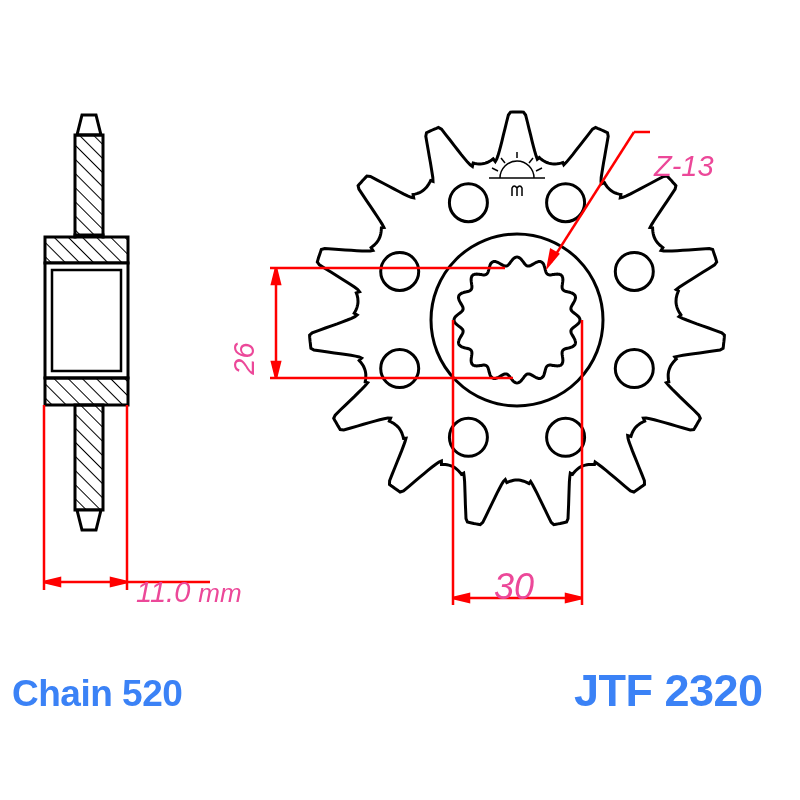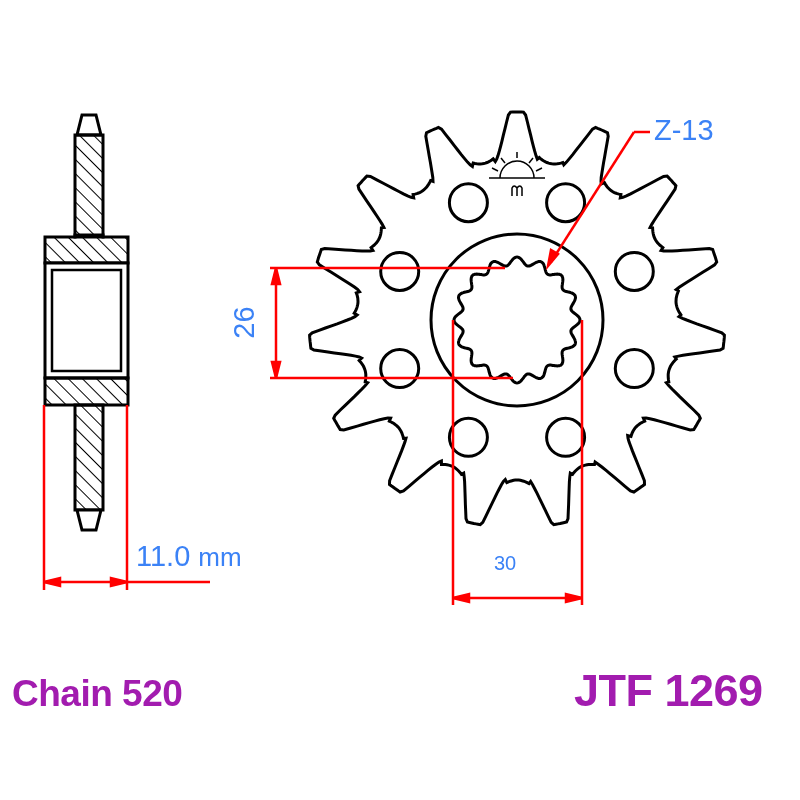--- a/index.html
+++ b/index.html
@@ -1,20 +1,20 @@
 <!DOCTYPE html>
 <html><head>
 <meta charset="utf-8">
 <style>
   html,body{margin:0;padding:0;background:#fff;}
   body{width:800px;height:800px;position:relative;overflow:hidden;font-family:"Liberation Sans",sans-serif;}
   svg{position:absolute;left:0;top:0;}
   .lbl{position:absolute;font-family:"Liberation Sans",sans-serif;}
-  .red{color:#3b82f6;}
-  .black-bold{color:#a21caf;font-weight:bold;letter-spacing:-0.5px;}
+  .red{color:#ec4899;font-style:italic;margin-top:36px;}
+  .black-bold{color:#3b82f6;font-weight:bold;letter-spacing:-0.5px;}
 </style>
 </head>
 <body>
 
 <svg width="800" height="800" viewBox="0 0 800 800">
   <defs>
     <pattern id="hatch" width="10" height="10" patternUnits="userSpaceOnUse" patternTransform="rotate(-45)">
       <line x1="0" y1="0" x2="0" y2="10" stroke="#000" stroke-width="2"></line>
     </pattern>
   </defs>
@@ -95,19 +95,19 @@
   </g>
 </svg>
 
 <div class="lbl red" style="left:136px;top:540px;font-size:29px;">
   <span>11.0</span>
   <span style="font-size:26px;">mm</span>
 </div>
 
 <div class="lbl red" style="left:228px;top:306px;font-size:29px;transform:rotate(-90deg);transform-origin:center;">26</div>
 
-<div class="lbl red" style="left:494px;top:552px;font-size:20px;">30</div>
+<div class="lbl red" style="left:494px;top:530px;font-size:36px;">30</div>
 
 <div class="lbl red" style="left:654px;top:114px;font-size:29px;">Z-13</div>
 
 <div class="lbl black-bold" style="left:12px;top:673px;font-size:37px;">Chain 520</div>
 
-<div class="lbl black-bold" style="left:574px;top:665px;font-size:45px;">JTF 1269</div>
+<div class="lbl black-bold" style="left:574px;top:665px;font-size:45px;">JTF 2320</div>
 
 </body></html>

